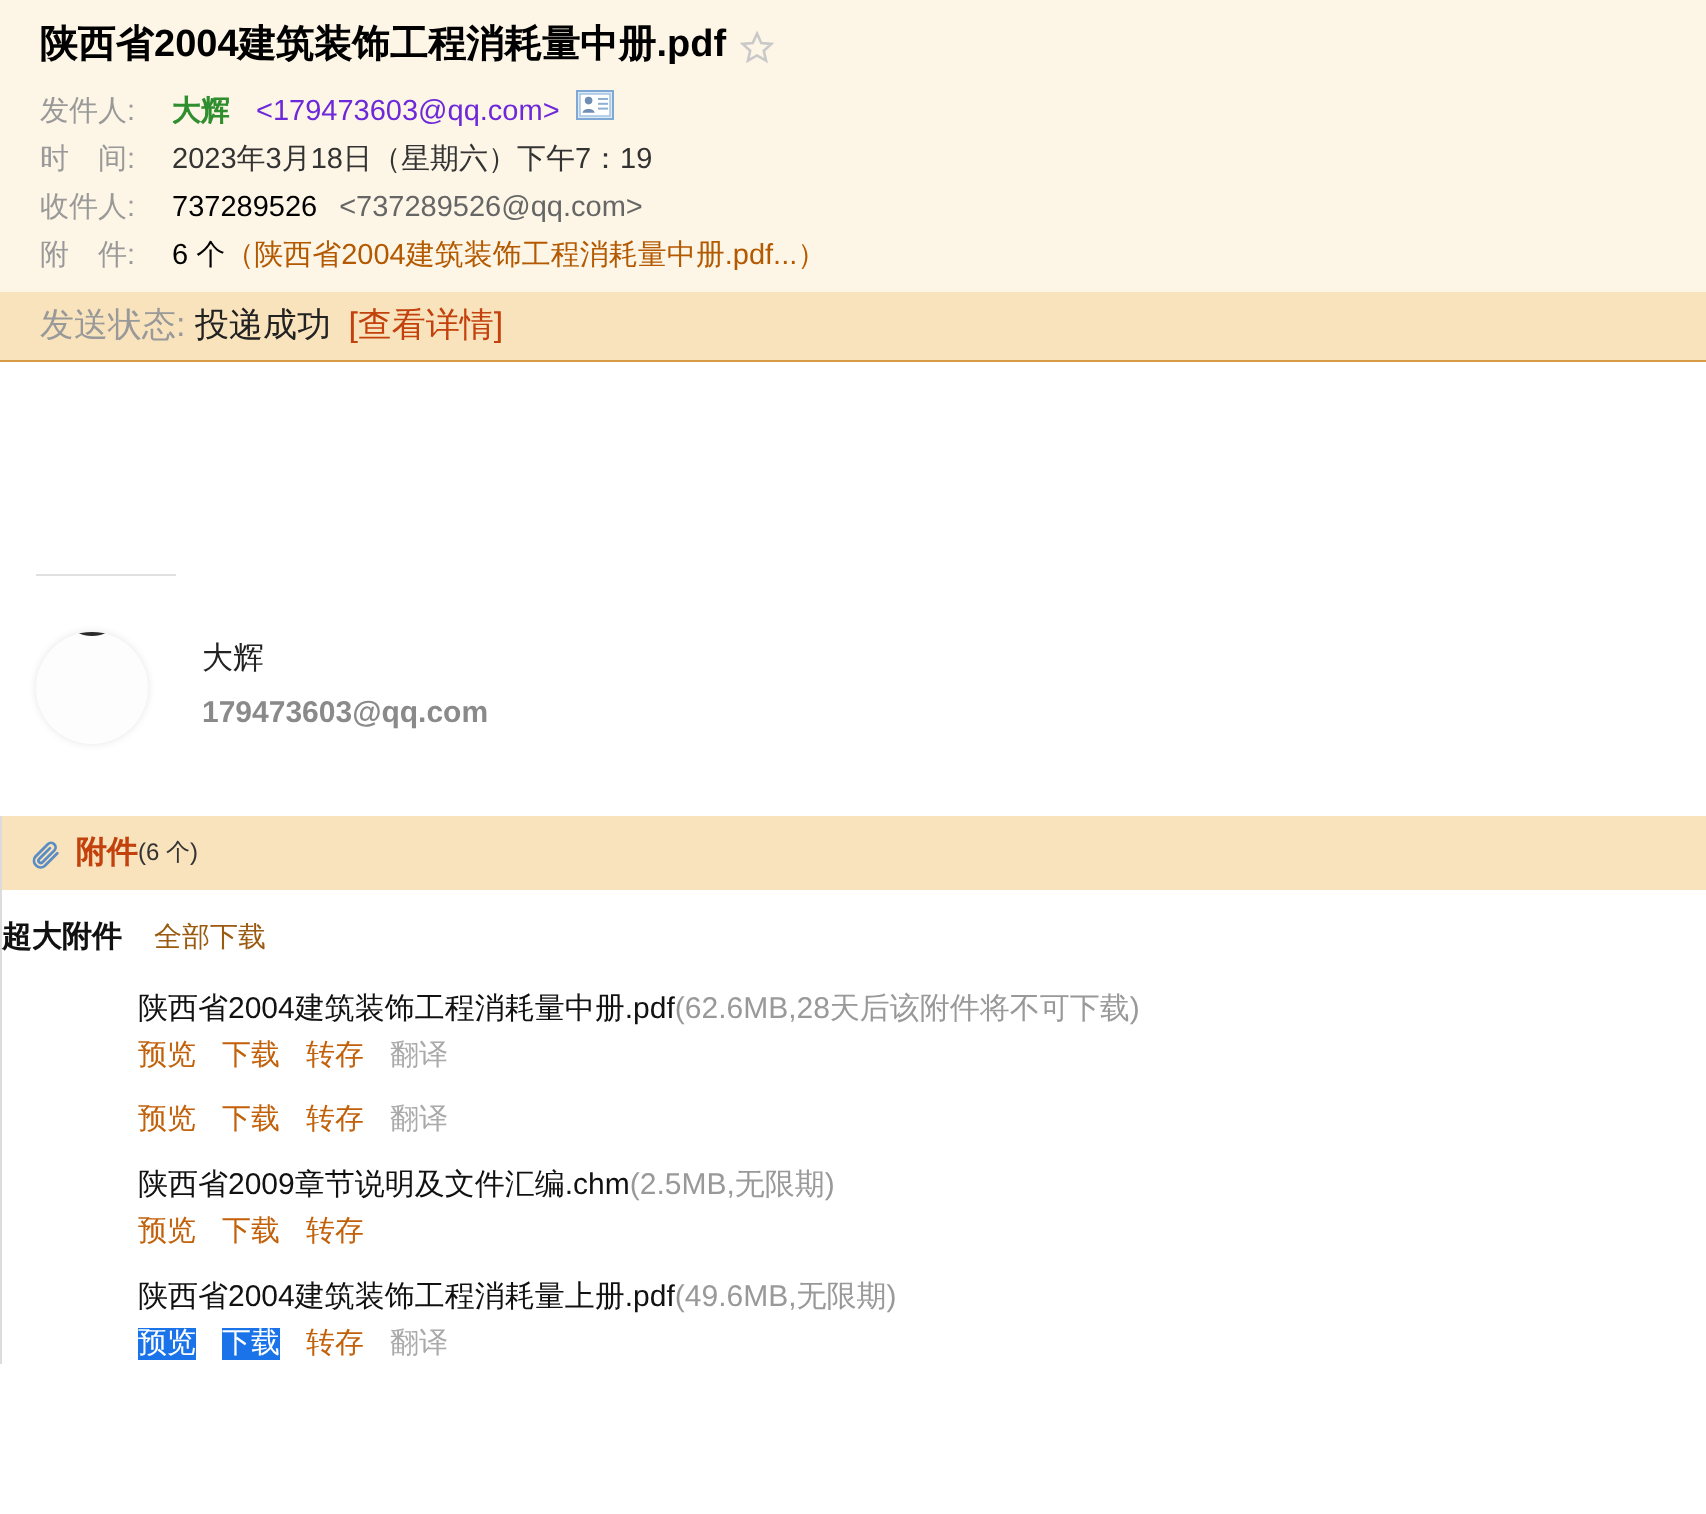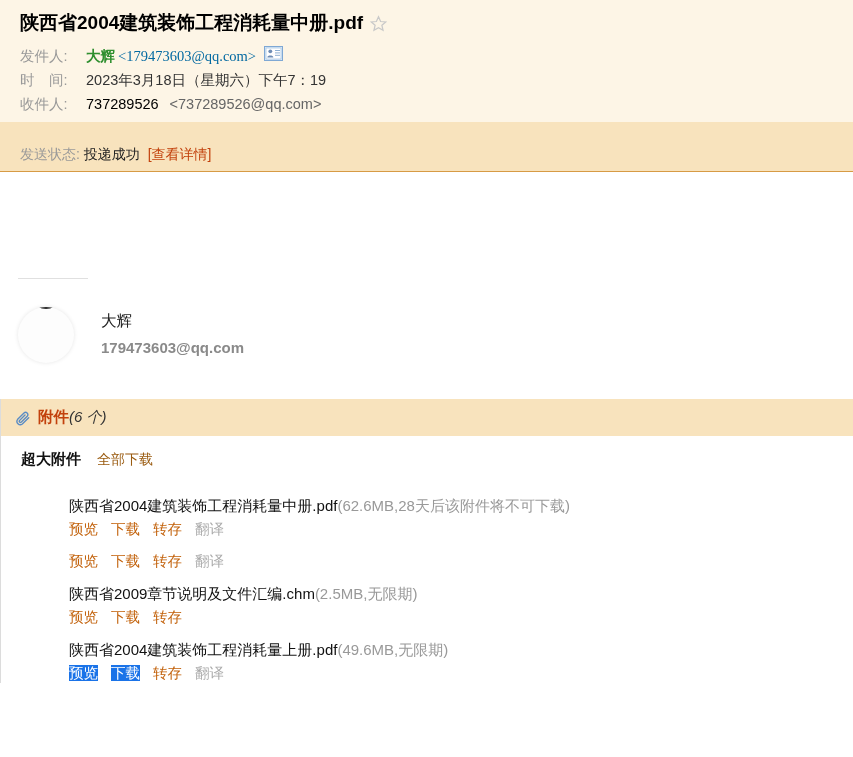--- a/index.html
+++ b/index.html
@@ -57,23 +57,22 @@
     font-size: 14.5px;
   }
   .meta-label.spaced {
     letter-spacing: 0;
   }
   .sender-name {
     color: #2f8f2f;
     font-weight: bold;
   }
   .sender-email {
-    color: #0369a1;
-    margin-left: 3px;
-    font-family: Liberation Serif, serif;
+    color: #6d28d9;
+    margin-left: 13px;
   }
   .vcard-icon {
     display: inline-block;
     margin-left: 8px;
     vertical-align: -3px;
     cursor: pointer;
   }
   .meta-value {
     color: #333333;
   }
@@ -85,22 +84,22 @@
     margin-left: 11px;
   }
   .attach-link {
     color: #b35900;
   }
 
   
   .status-bar {
     background: #f8e3bd;
     border-bottom: 1px solid #d79b45;
-    padding: 22px 0 7px 20px;
-    font-size: 14px;
+    padding: 7px 0 7px 20px;
+    font-size: 17px;
     line-height: 20px;
   }
   .status-label { color: #999999; }
   .status-value { color: #222222; }
   .status-detail { color: #c2410c; margin-left: 4px; cursor: pointer; }
 
   
   .mail-body {
     background: #ffffff;
     min-height: 120px;
@@ -173,34 +172,32 @@
     display: inline-flex;
     align-items: center;
   }
   .attach-head-title {
     font-weight: bold;
     color: #c2410c;
     font-size: 15.5px;
   }
   .attach-head-count {
     color: #333333;
-    font-size: 15px;
+    font-size: 12px;
     font-weight: normal;
-    font-style: italic;
   }
 
   .attach-body {
     background: #ffffff;
     padding: 14px 0 0 0;
   }
   .bigfile-row {
     display: flex;
     align-items: baseline;
-    padding-left: 20px;
-    margin-bottom: 26px;
+    margin-bottom: 16px;
   }
   .bigfile-title {
     font-weight: bold;
     font-size: 15px;
     color: #111111;
   }
   .download-all {
     color: #9a5b10;
     font-size: 14px;
     margin-left: 16px;
@@ -272,20 +269,25 @@
     <span class="meta-label spaced">时　间:</span>
     <span class="meta-value">2023年3月18日（星期六）下午7：19</span>
   </div>
 
   <div class="meta-row">
     <span class="meta-label">收件人:</span>
     <span class="meta-value-dark">737289526</span>
     <span class="recipient-email">&lt;737289526@qq.com&gt;</span>
   </div>
 
+  <div class="meta-row">
+    <span class="meta-label spaced">附　件:</span>
+    <span class="meta-value-dark">6 个</span>
+    <span class="attach-link">（陕西省2004建筑装饰工程消耗量中册.pdf...）</span>
+  </div>
 
 </div>
 
 <div class="status-bar">
   <span class="status-label">发送状态:</span>
   <span class="status-value">投递成功</span>
   <span class="status-detail">[查看详情]</span>
 </div>
 
 <div class="mail-body">

